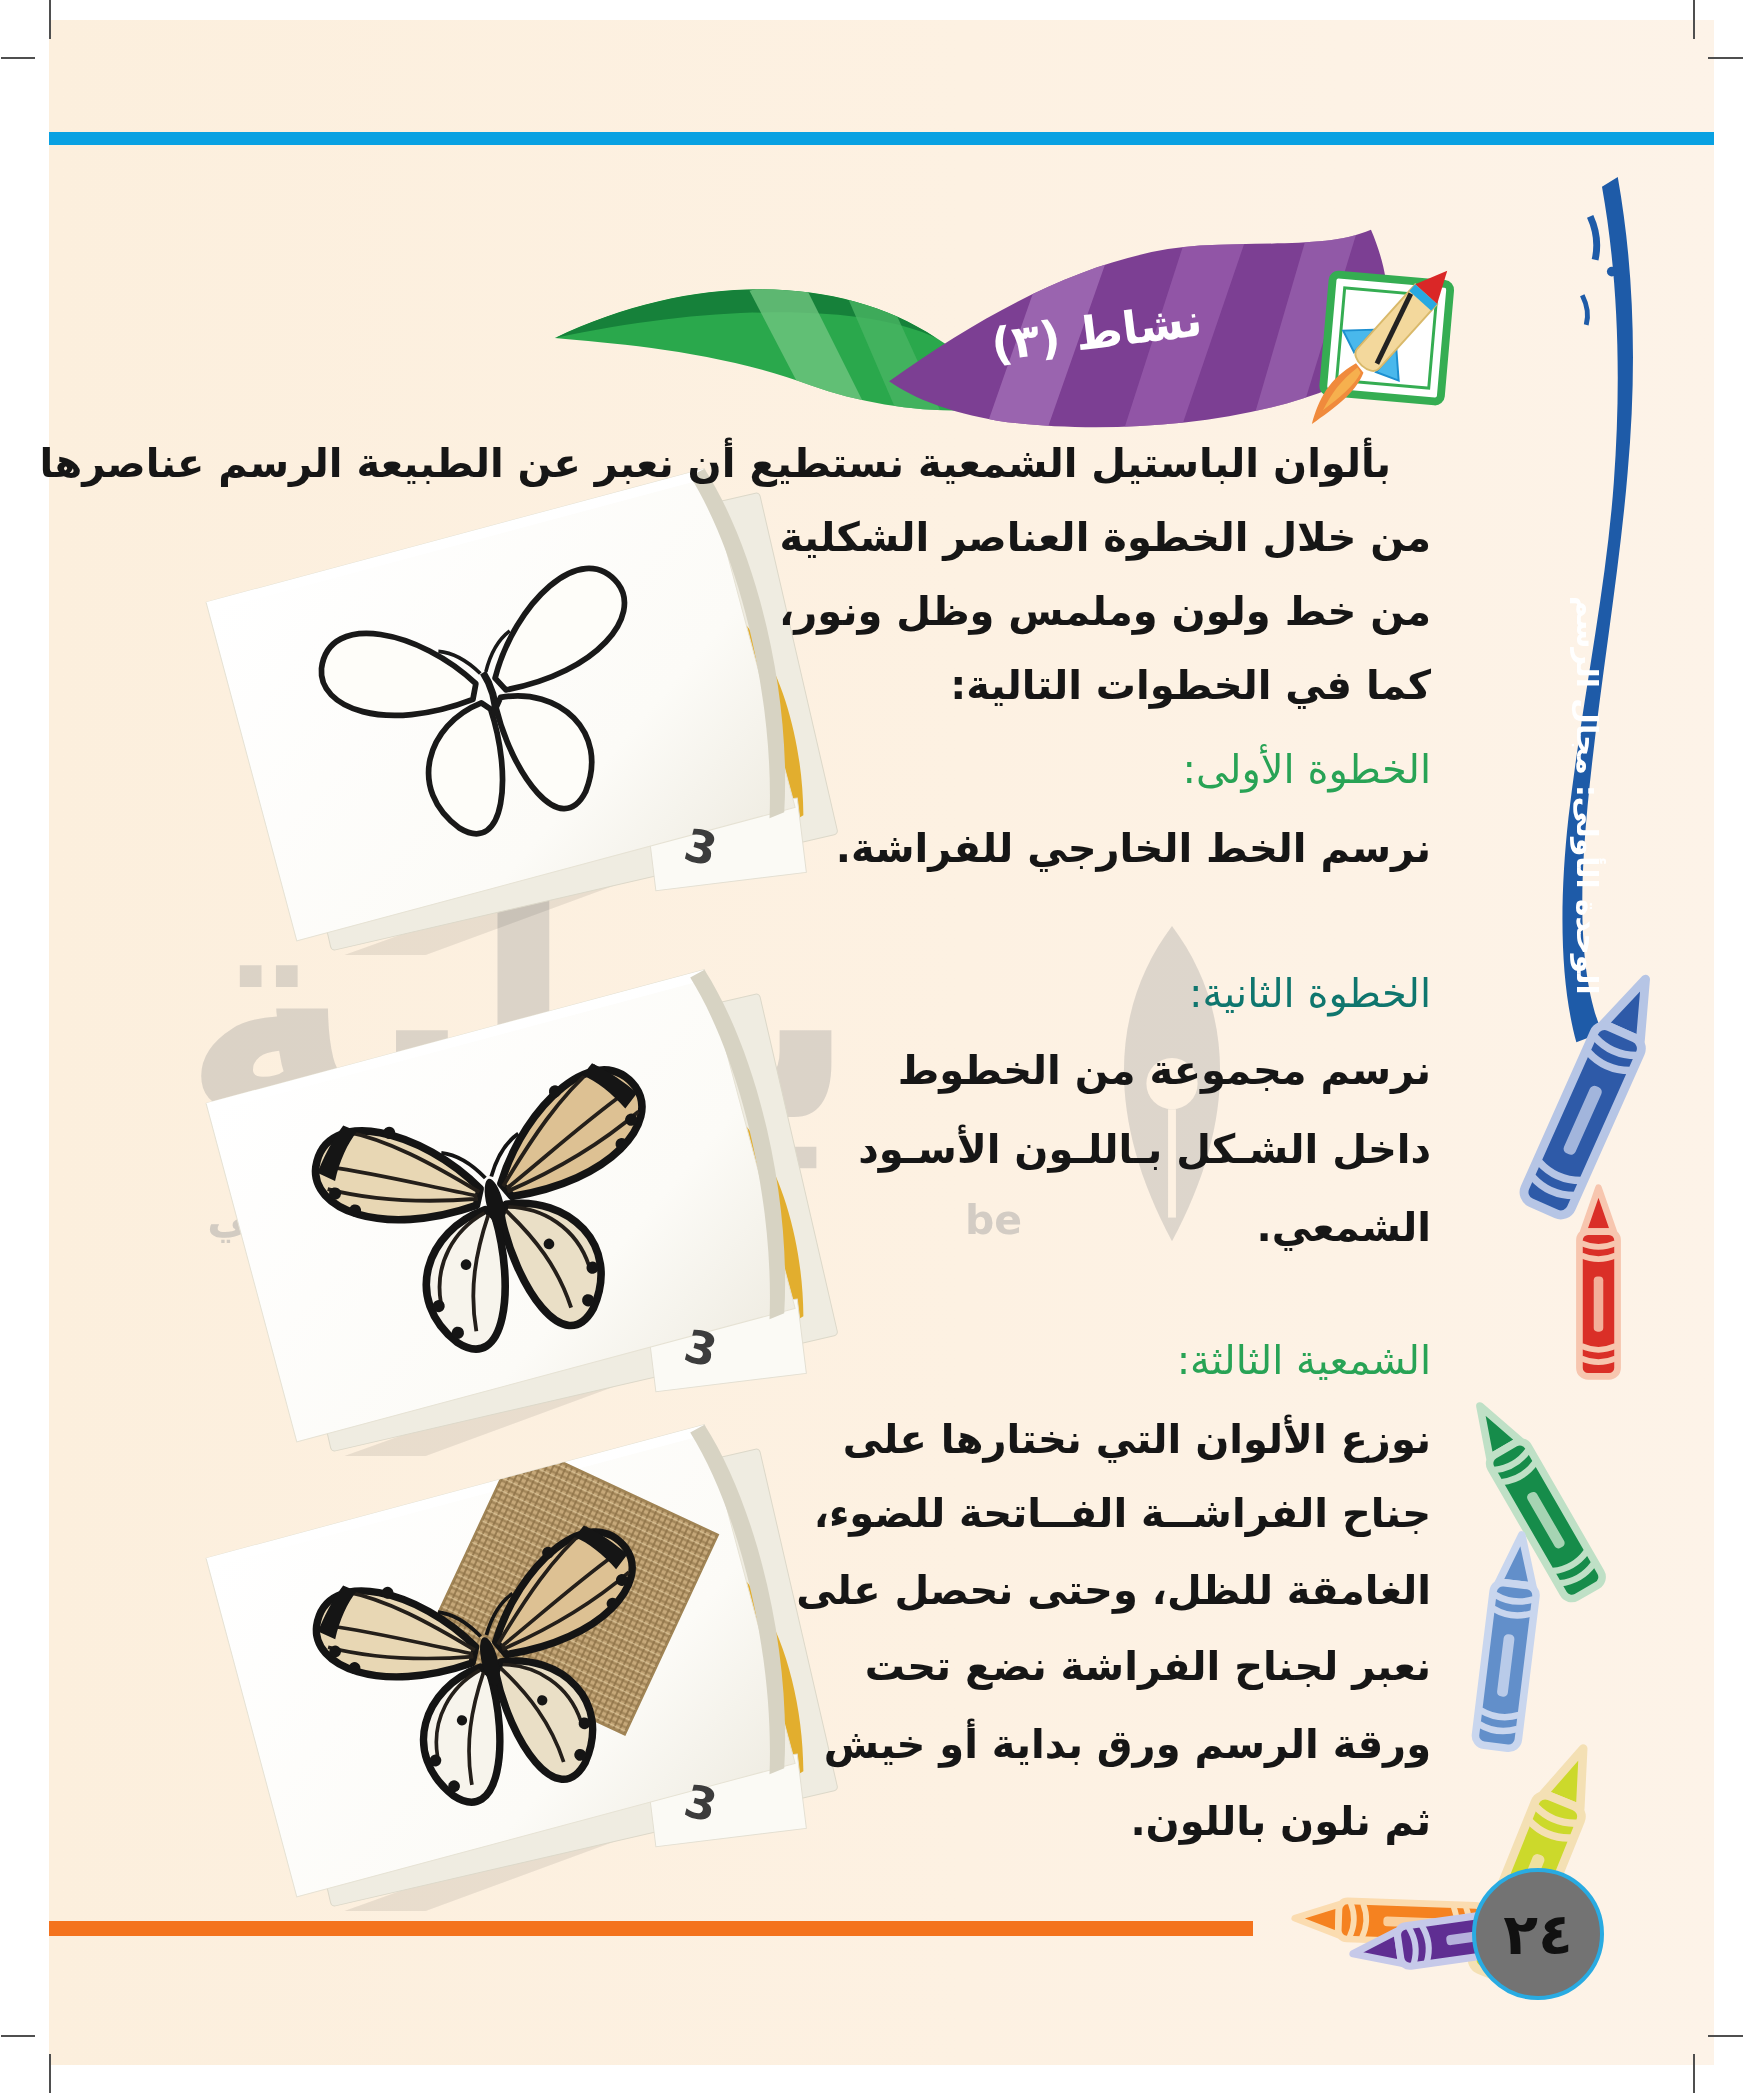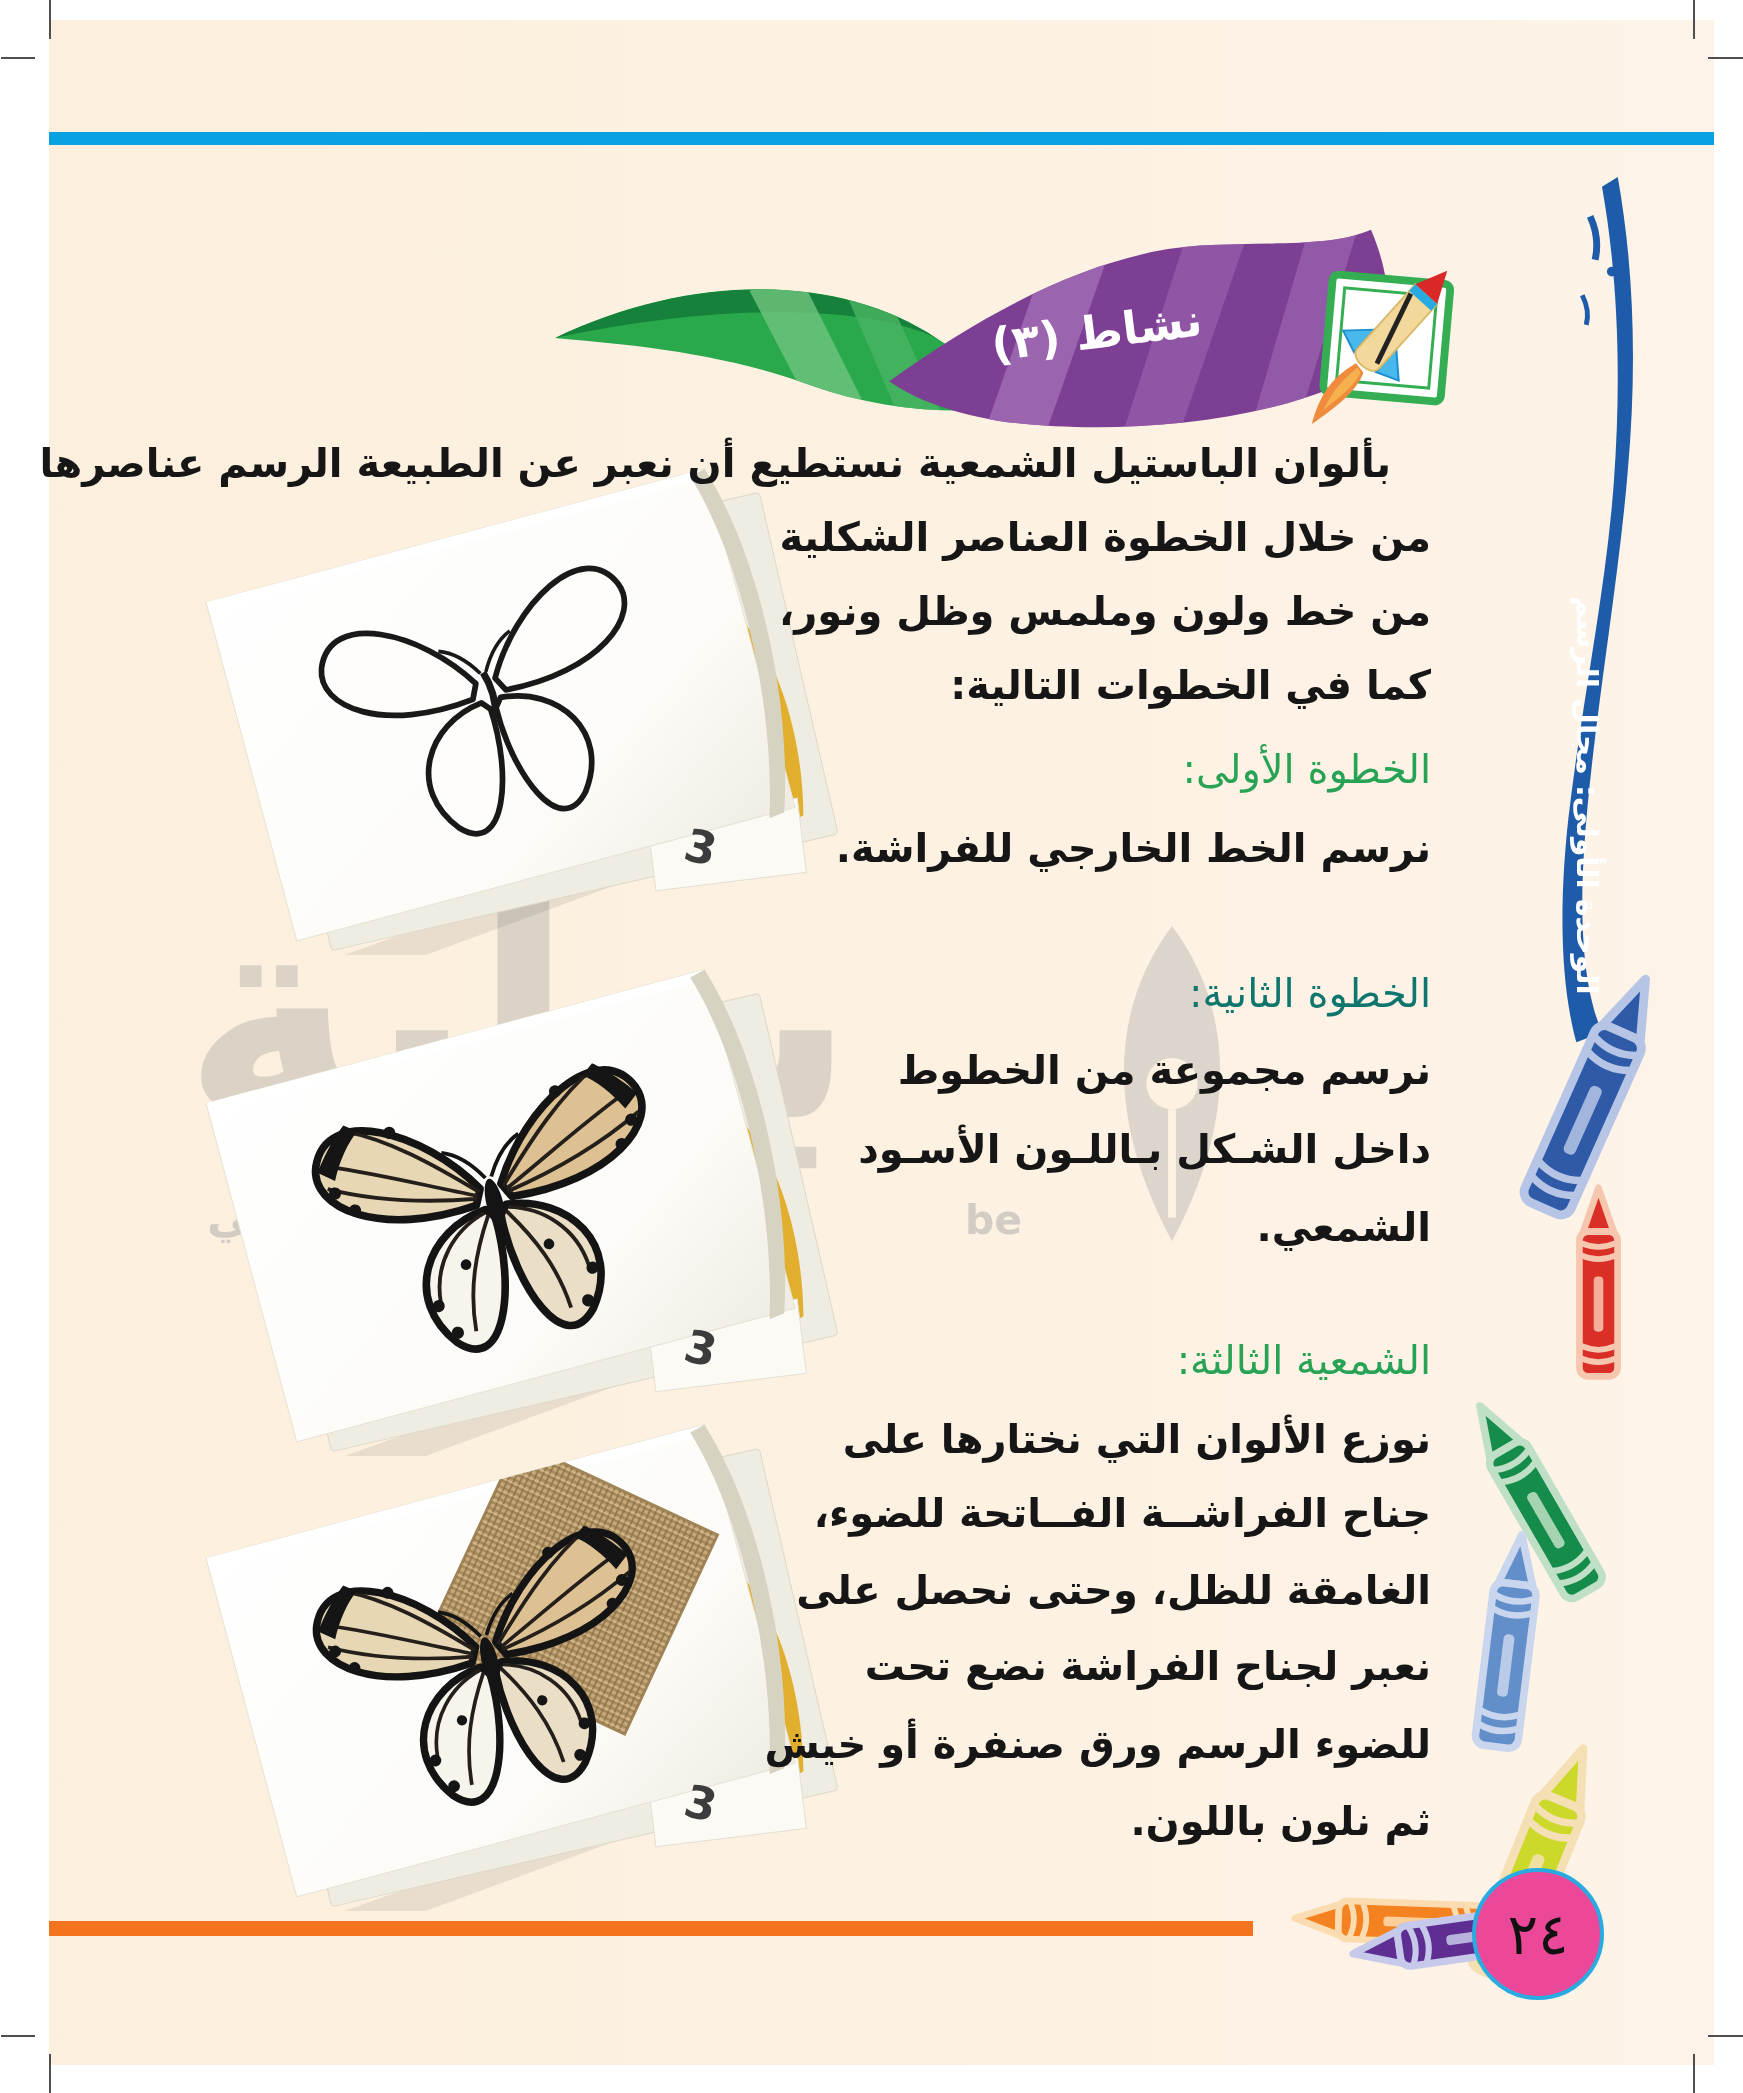--- a/index.html
+++ b/index.html
@@ -54,23 +54,23 @@
   .fig-digit{
     position:absolute;left:537px;top:378px;
     font-size:45px;font-weight:bold;color:#3c3c3c;
     transform:rotate(14deg);z-index:4;
   }
   
   .crayon{position:absolute;z-index:5;overflow:visible;}
   
   .pagenum{
     left:1472px;top:1868px;width:124px;height:124px;z-index:7;
-    background:#ec4899;border:4.9px solid #29abe2;border-radius:50%;
+    background:#737373;border:4.9px solid #29abe2;border-radius:50%;
     display:flex;align-items:center;justify-content:center;
-    font-size:57px;font-weight:normal;color:#111111;text-align:right;
+    font-size:57px;font-weight:bold;color:#111111;text-align:right;
   }
 </style>
 </head>
 <body>
 
 <svg width="0" height="0" style="position:absolute" aria-hidden="true">
   <defs>
     <linearGradient id="pgrad" x1="0" y1="0" x2="1" y2="1">
       <stop offset="0" stop-color="#ffffff"></stop>
       <stop offset="0.7" stop-color="#fcfbf7"></stop>
@@ -280,21 +280,21 @@
 <div class="abs thead" style="top: 970px; color: #0f766e;">الخطوة الثانية:</div>
 <div class="abs tline" style="top:1047px">نرسم مجموعة من الخطوط</div>
 <div class="abs tline" style="top:1126px">داخل الشـكل  بـاللـون الأسـود</div>
 <div class="abs tline" style="top:1204px">الشمعي.</div>
 
 <div class="abs thead" style="top: 1337px; color: rgb(40, 163, 85);">الشمعية الثالثة:</div>
 <div class="abs tline" style="top:1416px">نوزع الألوان التي نختارها على</div>
 <div class="abs tline" style="top:1490px">جناح الفراشــة الفــاتحة للضوء،</div>
 <div class="abs tline" style="top:1567px">الغامقة للظل، وحتى نحصل على</div>
 <div class="abs tline" style="top:1643px">نعبر لجناح الفراشة نضع تحت</div>
-<div class="abs tline" style="top:1721px">للضوء الرسم ورق صنفرة أو خيش</div>
+<div class="abs tline" style="top:1721px">ورقة الرسم ورق بداية أو خيش</div>
 <div class="abs tline" style="top:1798px">ثم نلون باللون.</div>
 
 <svg class="crayon" style="left: 1552px; top: 963px; width: 83px; height: 266px; transform: rotate(24deg); --c: #2e5aa8; --o: #b6c5e5;" viewBox="0 0 84 270" width="83" height="266">
   <use href="#crayonsym" width="84" height="270"></use>
 </svg>
 <svg class="crayon" style="left: 1568px; top: 1160px; width: 61px; height: 248px; --c: #da2f27; --o: #f7c6af;" viewBox="0 0 62 252" width="61" height="248">
   <use href="#crayonsym" width="62" height="252"></use>
 </svg>
 <svg class="crayon" style="left: 1493px; top: 1387px; width: 83px; height: 227px; transform: rotate(-30deg); --c: #168c4a; --o: #bfe0c6;" viewBox="0 0 84 230" width="83" height="227">
   <use href="#crayonsym" width="84" height="230"></use>

